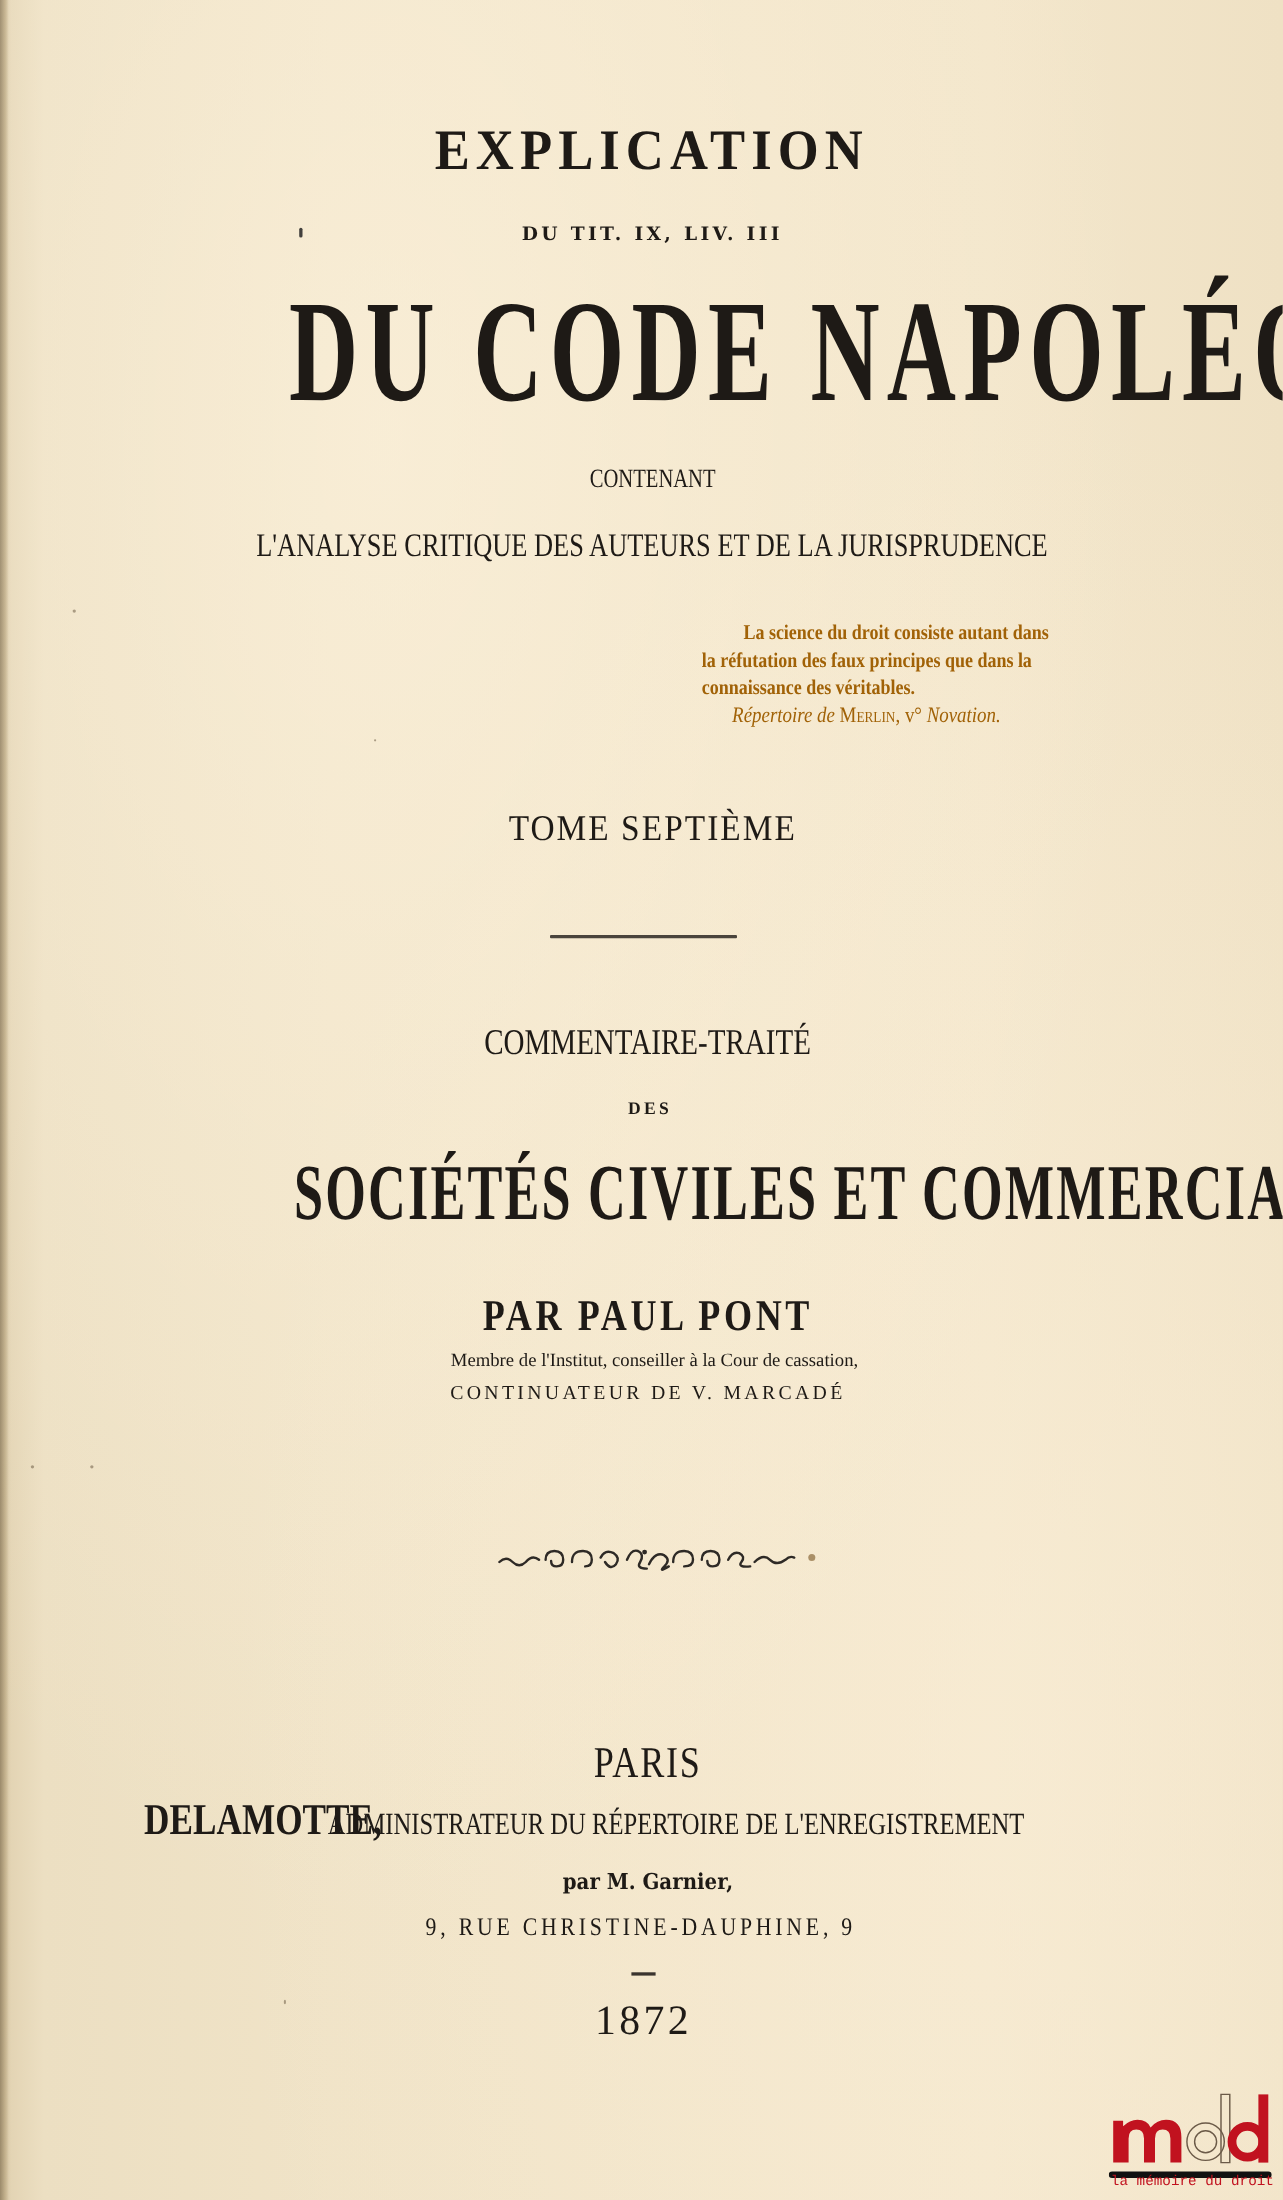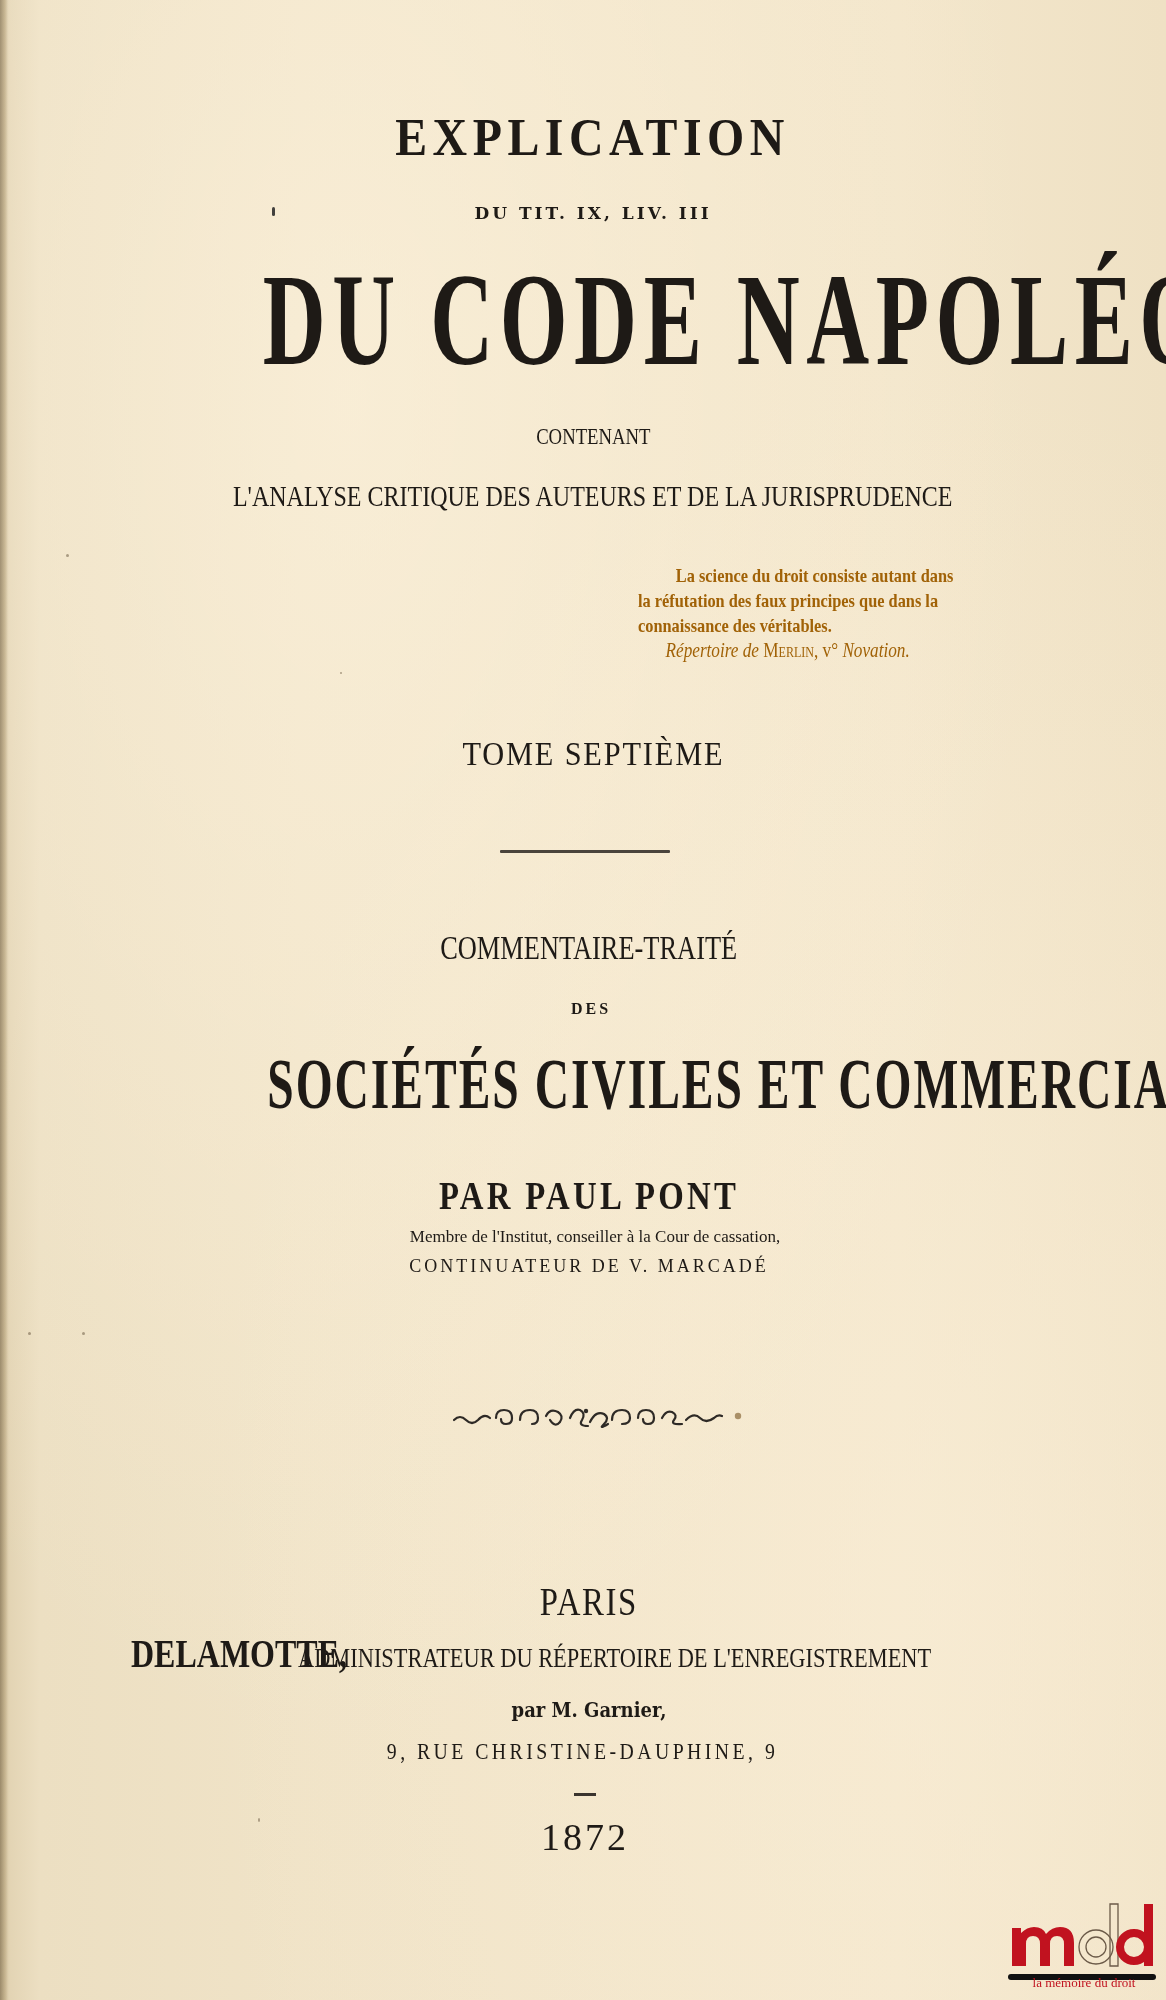--- a/index.html
+++ b/index.html
@@ -199,21 +199,21 @@
     top: 1892px;
     width: 150px;
     height: 100px;
   }
   .logo-caption {
     position: absolute;
     left: 1008px;
     top: 1975px;
     width: 152px;
     text-align: center;
-    font-family: Liberation Serif, serif;
+    font-family: Liberation Mono, monospace;
     font-size: 13px;
     color: #c1121f;
     white-space: nowrap;
   }
   .speck { position: absolute; border-radius: 50%; background: #6d5d45; opacity: 0.55; }
 </style>
 </head>
 <body>
 
 <div class="spine"></div>

